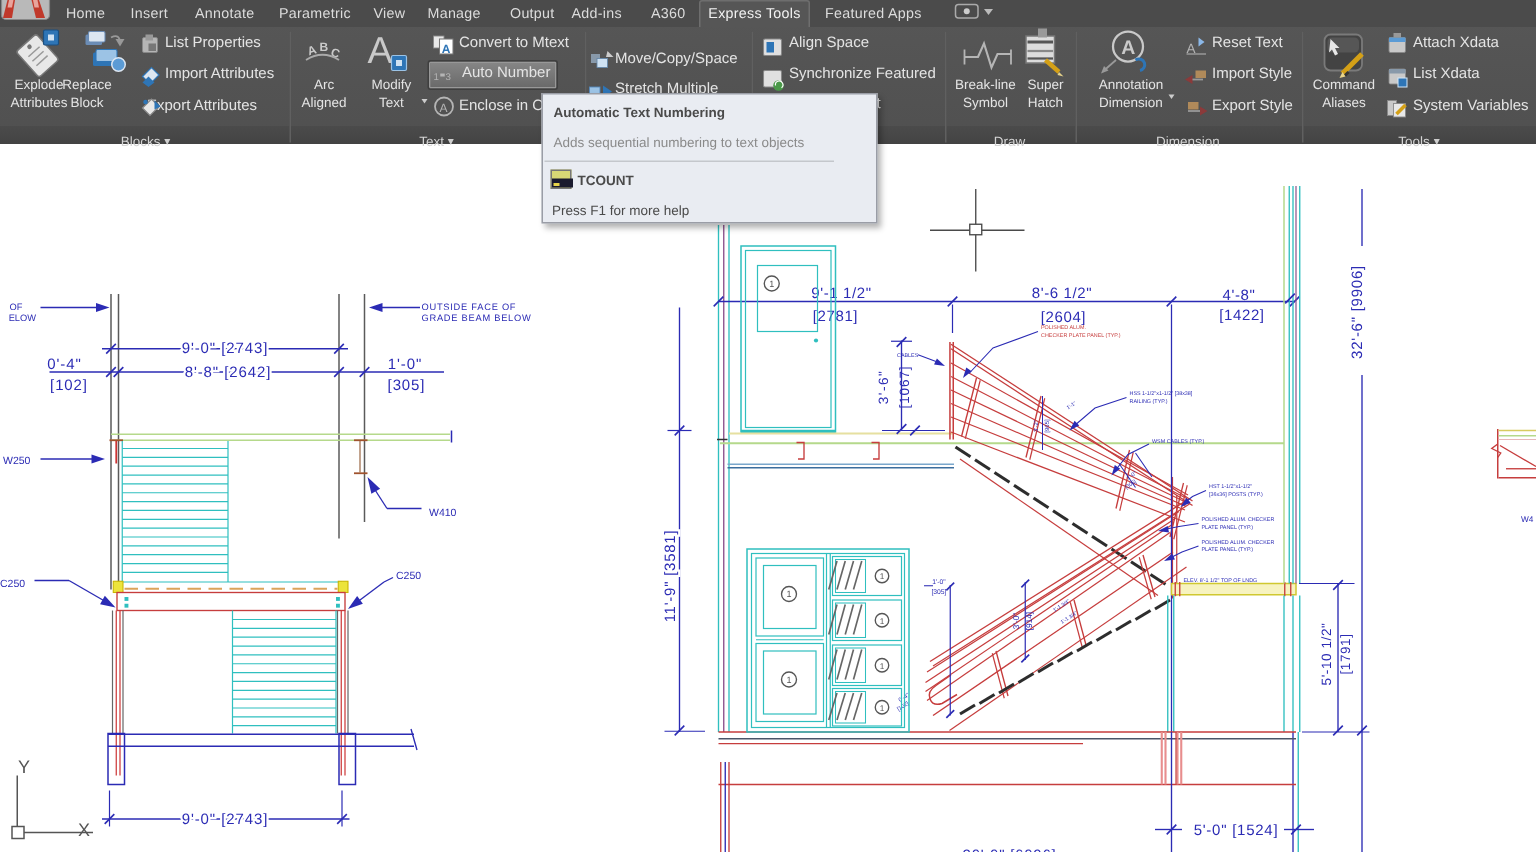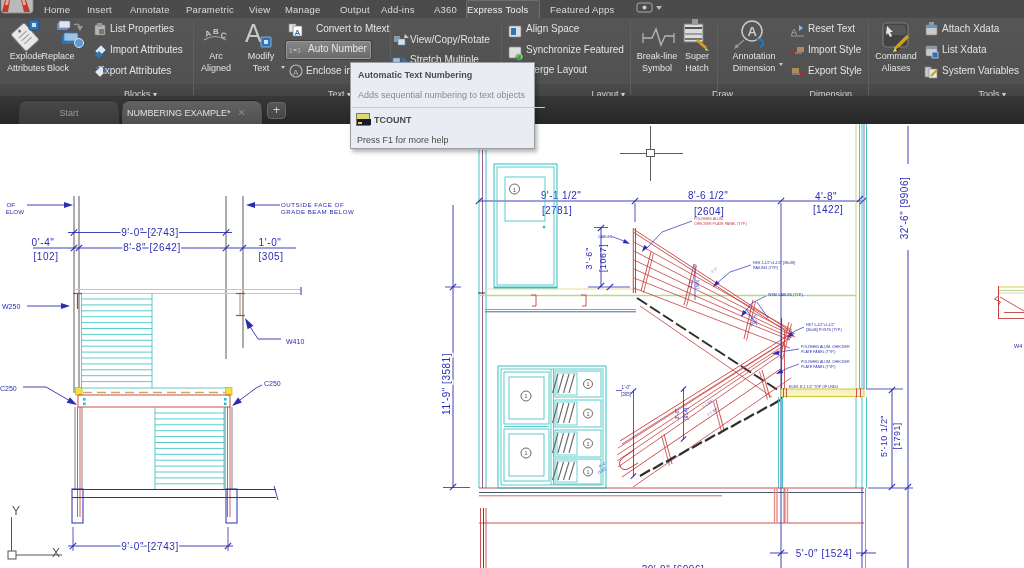--- a/index.html
+++ b/index.html
@@ -7,30 +7,30 @@
 #ribbon {position:absolute;left:0;top:0;width:1024px;height:96px;background:linear-gradient(#575757,#505050);z-index:2}
 #menubar {position:absolute;left:0;top:0;width:1024px;height:18px;background:#4b4b4b}
 .mt {position:absolute;top:0;height:18px;line-height:19px;font-size:9.5px;color:#dcdcdc;letter-spacing:0.2px}
 .mt.active {background:#565656;border:1px solid #6e6e6e;border-bottom:none;border-radius:2px 2px 0 0;color:#f2f2f2;line-height:18px}
 #rbody {position:absolute;left:0;top:0;width:1024px;height:96px}
 .sep {position:absolute;top:21px;height:74px;width:1px;background:#474747;border-right:1px solid #606060;z-index:1}
 .bb {position:absolute;top:51px;width:76px;text-align:center;font-size:9px;line-height:11.5px;color:#e4e4e4}
 .sb {position:absolute;font-size:10px;color:#e4e4e4;white-space:nowrap}
 #anbtn {position:absolute;left:286px;top:41px;width:85px;height:17.5px;background:linear-gradient(#858585,#6a6a6a);border:1px solid #989898;outline:1px solid #3f3f3f;border-radius:1px}
 #plabels {position:absolute;left:0;top:84px;width:1024px;height:12px;background:linear-gradient(#4b4b4b,#434343)}
-.pl {position:absolute;top:4px;width:120px;height:12px;line-height:12px;text-align:right;font-size:9px;color:#d4d4d4}
+.pl {position:absolute;top:4px;width:120px;height:12px;line-height:12px;text-align:center;font-size:9px;color:#d4d4d4}
 .pl .c {font-size:8px;vertical-align:0.5px;color:#cfcfcf}
 #tabbar {position:absolute;left:0;top:96px;width:1024px;height:28px;background:linear-gradient(#383838,#262626);z-index:2}
 .ftab {position:absolute;top:4px;height:24px;line-height:24px;font-size:9px;border-radius:8px 8px 0 0;clip-path:polygon(9px 0,calc(100% - 9px) 0,calc(100% - 2px) 4px,100% 100%,0 100%,2px 4px)}
 #starttab {left:18px;width:102px;background:linear-gradient(#484848,#3a3a3a);color:#9a9a9a;text-align:center;border:1px solid #2a2a2a;border-bottom:none}
 #activetab {left:121px;width:142px;background:linear-gradient(#606264,#4e5052);color:#e2e2e2;border:1px solid #1f1f1f;border-bottom:none}
 #activetab span.x {color:#8a8a8a;font-size:10px;margin-left:7px}
 #plustab {position:absolute;left:267px;top:6px;width:19px;height:17px;background:linear-gradient(#565656,#454545);border:1px solid #666;border-radius:4px;color:#cfcfcf;font-size:12px;line-height:15px;text-align:center}
 #ricons {position:absolute;left:0;top:0;z-index:3;pointer-events:none}
-#tooltip {position:absolute;left:350px;top:62px;width:185px;height:87px;background:#e9ecf2;border:1px solid #9a9da6;box-shadow:2px 3px 4px rgba(0,0,0,0.3);z-index:5;font-size:9px}
+#tooltip {position:absolute;left:361px;top:62px;width:224px;height:87px;background:#e9ecf2;border:1px solid #9a9da6;box-shadow:2px 3px 4px rgba(0,0,0,0.3);z-index:5;font-size:9px}
 #tooltip .t1 {position:absolute;left:7px;top:7px;font-weight:bold;color:#4a4a4a}
 #tooltip .t2 {position:absolute;left:7px;top:27px;color:#8a8a8a}
 #tooltip hr {position:absolute;left:1px;top:44px;width:193px;border:none;border-top:1px solid #c4c7cc}
 #tooltip .t3 {position:absolute;left:23px;top:52px;font-weight:bold;color:#4a4a4a}
 #tooltip .t4 {position:absolute;left:6px;top:72px;font-weight:normal;color:#4a4a4a}
 #tcico {position:absolute;left:5px;top:50px;width:14px;height:13px;background:#d8d875;border:1px solid #777}
 #tcico i {position:absolute;left:0;bottom:0;width:14px;height:6px;background:#1a1a2e}
 #tcico b {position:absolute;left:1px;bottom:1px;width:4px;height:2px;background:#e8d44a}
 </style></head><body>
 <div id="page">
@@ -412,45 +412,45 @@
         <span class="mt" style="left:44px">Home</span>
         <span class="mt" style="left:87px">Insert</span>
         <span class="mt" style="left:130px">Annotate</span>
         <span class="mt" style="left:186px">Parametric</span>
         <span class="mt" style="left:249px">View</span>
         <span class="mt" style="left:285px">Manage</span>
         <span class="mt" style="left:340px">Output</span>
         <span class="mt" style="left:381px">Add-ins</span>
         <span class="mt" style="left:434px">A360</span>
         <span class="mt" style="left:550px">Featured Apps</span>
-        <span class="mt active" style="left:466px;width:74px;">Express Tools</span>
+        <span class="mt active" style="left:466px;width:74px;text-align:center">Express Tools</span>
       </div>
  <div id="rbody">
   <div class="sep" style="left:193px"></div>
         <div class="sep" style="left:390px"></div>
         <div class="sep" style="left:501px"></div>
         <div class="sep" style="left:630px"></div>
         <div class="sep" style="left:717px"></div>
         <div class="sep" style="left:868px"></div>
   <div id="anbtn"></div>
   <div class="bb" style="left:-12px"><span>Explode</span><br><span>Attributes</span></div>
         <div class="bb" style="left:20px"><span>Replace</span><br><span>Block</span></div>
         <div class="bb" style="left:178px"><span>Arc</span><br><span>Aligned</span></div>
         <div class="bb" style="left:223px"><span>Modify</span><br><span>Text</span></div>
         <div class="bb" style="left:619px"><span>Break-line</span><br><span>Symbol</span></div>
         <div class="bb" style="left:659px"><span>Super</span><br><span>Hatch</span></div>
         <div class="bb" style="left:716px"><span>Annotation</span><br><span>Dimension</span></div>
         <div class="bb" style="left:858px"><span>Command</span><br><span>Aliases</span></div>
   <div class="sb" style="left:110px;top:23px">List Properties</div>
         <div class="sb" style="left:110px;top:44px">Import Attributes</div>
         <div class="sb" style="left:98px;top:65px">Export Attributes</div>
-        <div class="sb" style="left:316px;top:23px">Convert to Mtext</div>
+        <div class="sb" style="left:306px;top:23px">Convert to Mtext</div>
         <div class="sb" style="left:308px;top:43px">Auto Number</div>
         <div class="sb" style="left:306px;top:65px">Enclose in Objec</div>
-        <div class="sb" style="left:410px;top:34px">View/Copy/Rotate</div>
+        <div class="sb" style="left:410px;top:34px">Move/Copy/Space</div>
         <div class="sb" style="left:410px;top:54px">Stretch Multiple</div>
         <div class="sb" style="left:526px;top:23px">Align Space</div>
         <div class="sb" style="left:526px;top:44px">Synchronize Featured</div>
         <div class="sb" style="left:526px;top:64px">Merge Layout</div>
         <div class="sb" style="left:808px;top:23px">Reset Text</div>
         <div class="sb" style="left:808px;top:44px">Import Style</div>
         <div class="sb" style="left:808px;top:65px">Export Style</div>
         <div class="sb" style="left:942px;top:23px">Attach Xdata</div>
         <div class="sb" style="left:942px;top:44px">List Xdata</div>
         <div class="sb" style="left:942px;top:65px">System Variables</div>
@@ -458,25 +458,20 @@
  </div>
  <div id="plabels">
         <div class="pl" style="left:37px">Blocks&nbsp;<span class="c">▾</span></div>
         <div class="pl" style="left:231px">Text&nbsp;<span class="c">▾</span></div>
         <div class="pl" style="left:385px">Modify&nbsp;<span class="c">▾</span></div>
         <div class="pl" style="left:505px">Layout&nbsp;<span class="c">▾</span></div>
         <div class="pl" style="left:613px">Draw</div>
         <div class="pl" style="left:732px">Dimension</div>
         <div class="pl" style="left:886px">Tools&nbsp;<span class="c">▾</span></div>
       </div>
-</div>
-<div id="tabbar">
- <div class="ftab" id="starttab">Start</div>
- <div class="ftab" id="activetab">&nbsp;&nbsp;NUMBERING EXAMPLE*<span class="x">✕</span></div>
- <div id="plustab">+</div>
 </div>
 <svg id="ricons" width="1024" height="100" viewBox="0 0 1024 100">
 <rect x="1" y="-4" width="32" height="17" rx="3" fill="#b9b9b9" stroke="#888" stroke-width="0.8"></rect>
 <polygon points="5,0 10,0 8,12 2,12" fill="#c0392b"></polygon>
 <polygon points="21,0 26,0 30,12 24,12" fill="#c0392b"></polygon>
 <polygon points="6,0 9,0 8,5 5,5" fill="#e8a49c"></polygon>
 <polygon points="22,0 25,0 26,5 23,5" fill="#e8a49c"></polygon>
 <rect x="637" y="3" width="15" height="9" rx="2" fill="none" stroke="#aaa" stroke-width="1"></rect>
 <circle cx="644.5" cy="7.5" r="2" fill="#ccc"></circle>
 <polygon points="656,6 662,6 659,10" fill="#bbb"></polygon>

